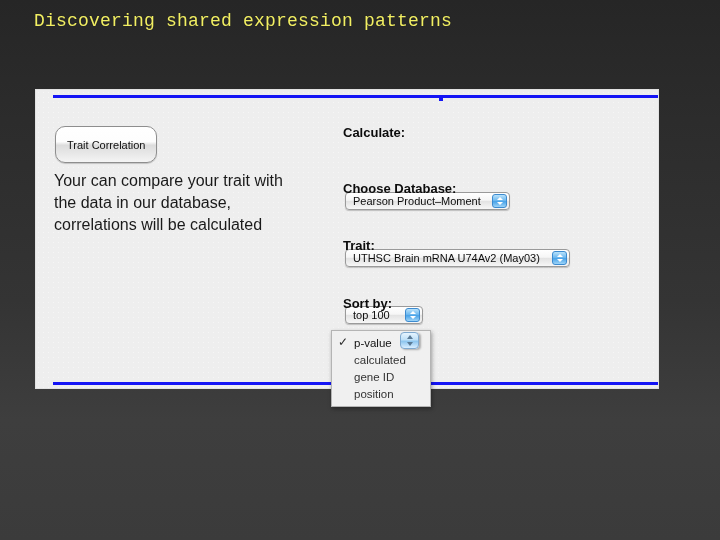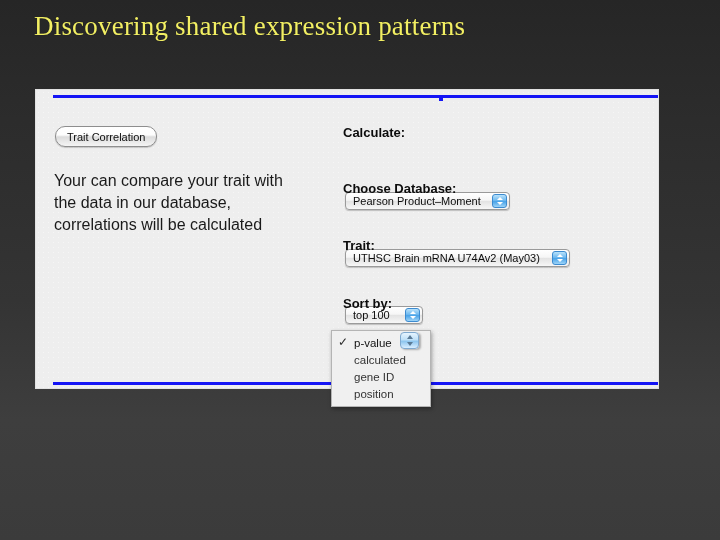--- a/index.html
+++ b/index.html
@@ -37,22 +37,22 @@
       radial-gradient(rgba(0,0,0,0.22) 0.6px, transparent 0.7px);
     background-size: 4px 4px, 4px 4px;
     background-position: 0 0, 2px 2px;
   }
 
   
   #title {
     position: absolute;
     left: 34px;
     top: 11px;
-    font-family: Liberation Serif, serif;
-    font-size: 27px;
+    font-family: Liberation Mono, monospace;
+    font-size: 18px;
     font-weight: 400;
     letter-spacing: 0.2px;
     color: #f2ef63;
     white-space: nowrap;
     text-shadow: 0 0 1px rgba(0,0,0,0.4);
   }
 
   
   #panel {
     position: absolute;
@@ -88,21 +88,21 @@
     height: 6px;
     background: #1414f5;
   }
 
   
   #trait-btn {
     position: absolute;
     left: 55px;
     top: 126px;
     height: 19px;
-    padding: 0 11px;
+    padding: 8px 11px;
     border-radius: 10px;
     background: linear-gradient(180deg,#ffffff 0%,#fdfdfd 42%,#dcdcdc 52%,#f4f4f4 100%);
     border: 1px solid #8e8e8e;
     box-shadow: 0 1px 1px rgba(0,0,0,0.18);
     display: flex;
     align-items: center;
     justify-content: center;
     font-size: 11px;
     color: #111;
     white-space: nowrap;

